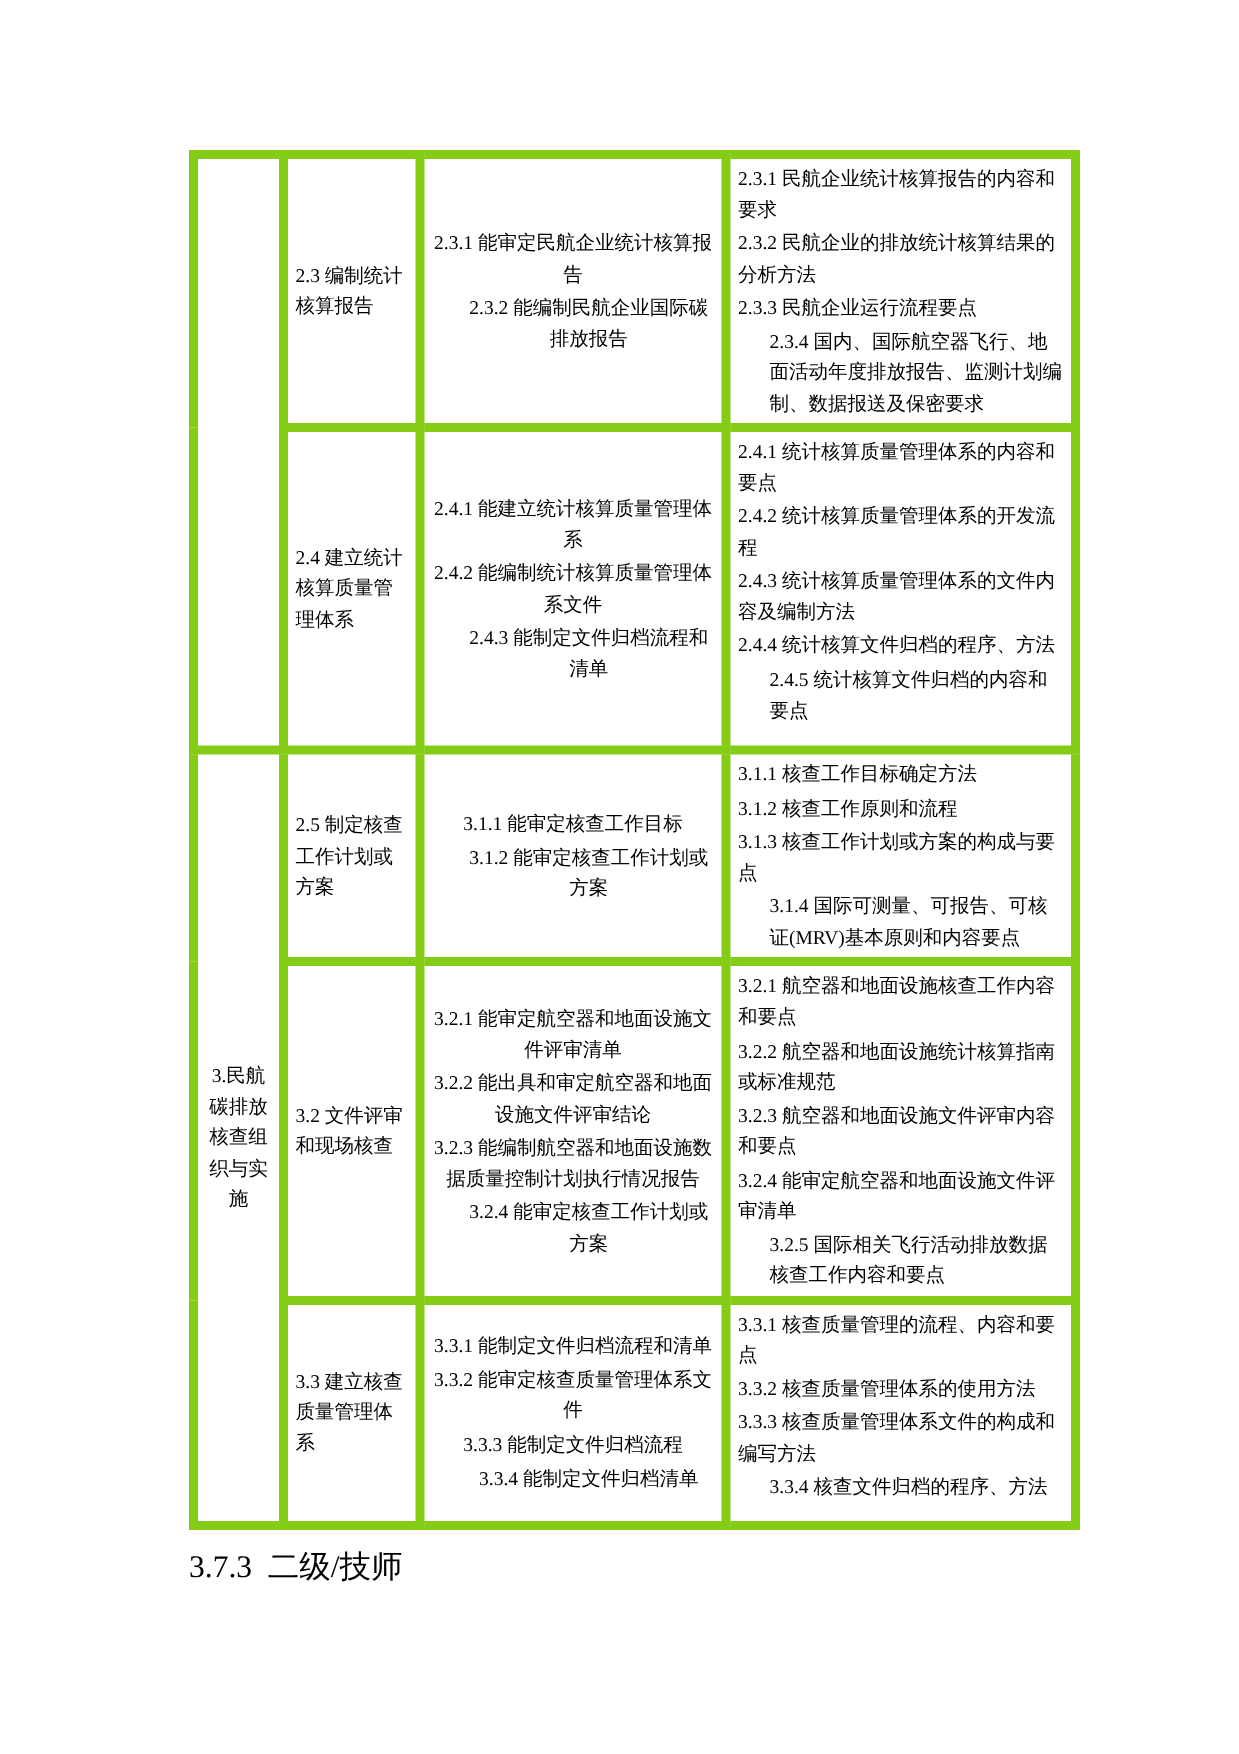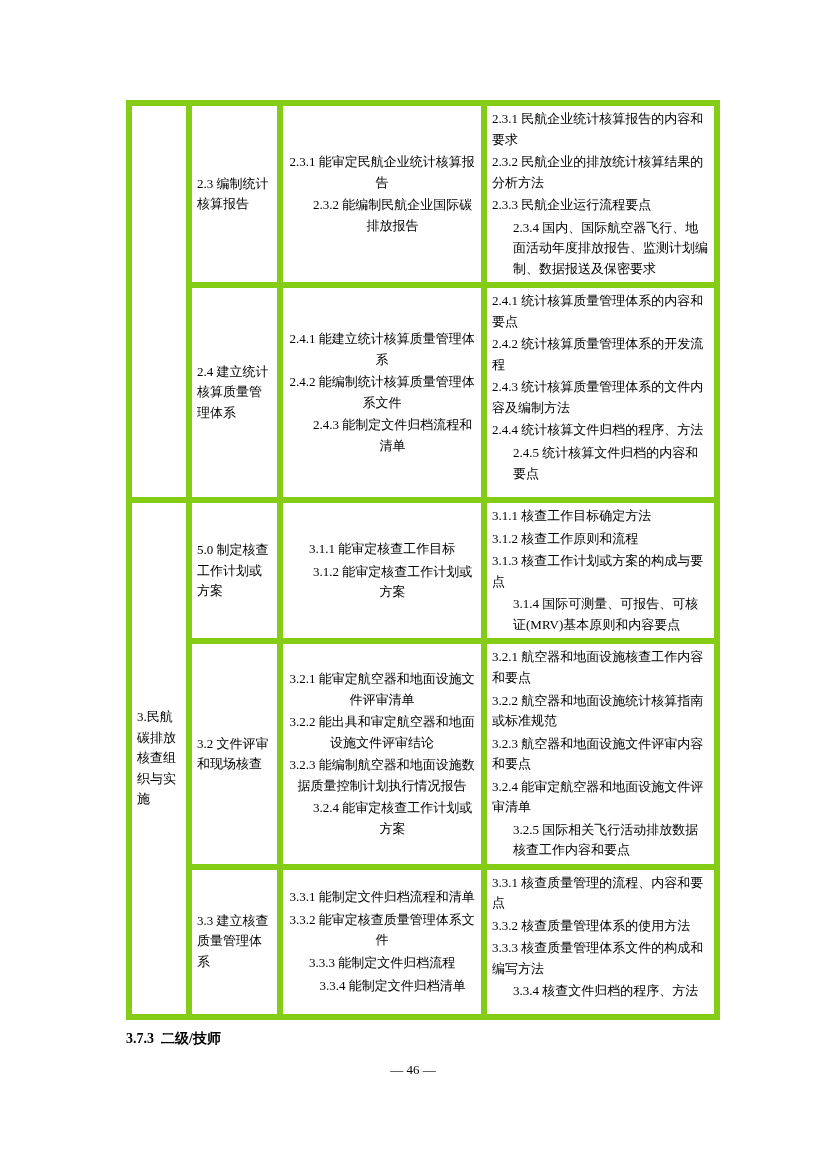--- a/index.html
+++ b/index.html
@@ -31,20 +31,21 @@
     word-break: break-all;
     overflow: hidden;
   }
   col.c1 { width: 60px; }
   col.c2 { width: 91px; }
   col.c3 { width: 204px; }
   col.c4 { width: 233px; }
 
   td.group-cell {
     vertical-align: middle;
+    text-align: center;
   }
   td.task-cell {
     vertical-align: middle;
     text-align: left;
   }
   td.skills-cell {
     vertical-align: middle;
     text-align: center;
   }
   td.knowledge-cell {
@@ -59,22 +60,22 @@
   tr.row-1 { height: 175px; }
   tr.row-2 { height: 215px; }
   tr.row-3 { height: 135px; }
   tr.row-4 { height: 220px; }
   tr.row-5 { height: 150px; }
 
   .section-heading {
     position: absolute;
     left: 126px;
     top: 1030px;
-    font-size: 14px;
-    font-weight: bold;
+    font-size: 21px;
+    font-weight: normal;
     white-space: pre-wrap;
   }
   .page-footer {
     position: absolute;
     left: 0;
     top: 1062px;
     width: 100%;
     text-align: center;
     font-size: 13px;
   }
@@ -127,21 +128,21 @@
           <div class="item">2.4.4 统计核算文件归档的程序、方法</div>
           <div class="item">2.4.5 统计核算文件归档的内容和要点</div>
         </td>
       </tr>
 
       <tr class="row-3">
         <td class="group-cell" rowspan="3">
           <div>3.民航碳排放核查组织与实施</div>
         </td>
         <td class="task-cell">
-          <div>5.0 制定核查工作计划或方案</div>
+          <div>2.5 制定核查工作计划或方案</div>
         </td>
         <td class="skills-cell">
           <div class="item">3.1.1 能审定核查工作目标</div>
           <div class="item">3.1.2 能审定核查工作计划或方案</div>
         </td>
         <td class="knowledge-cell">
           <div class="item">3.1.1 核查工作目标确定方法</div>
           <div class="item">3.1.2 核查工作原则和流程</div>
           <div class="item">3.1.3 核查工作计划或方案的构成与要点</div>
           <div class="item">3.1.4 国际可测量、可报告、可核证(MRV)基本原则和内容要点</div>
@@ -182,15 +183,14 @@
           <div class="item">3.3.2 核查质量管理体系的使用方法</div>
           <div class="item">3.3.3 核查质量管理体系文件的构成和编写方法</div>
           <div class="item">3.3.4 核查文件归档的程序、方法</div>
         </td>
       </tr>
     </tbody>
   </table>
 
   <div class="section-heading">3.7.3  二级/技师</div>
 
-  <div class="page-footer">— 46 —</div>
 
 </div>
 
 </body></html>

